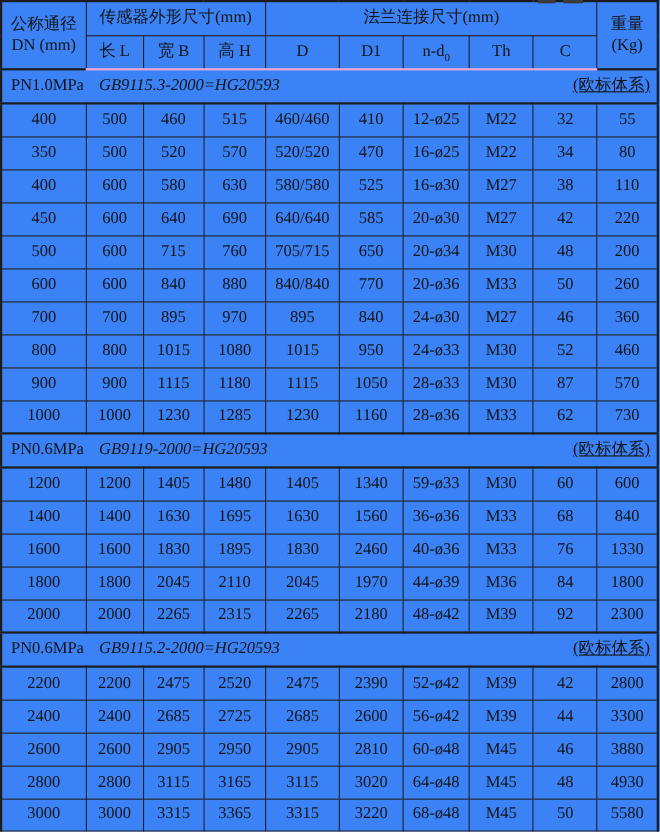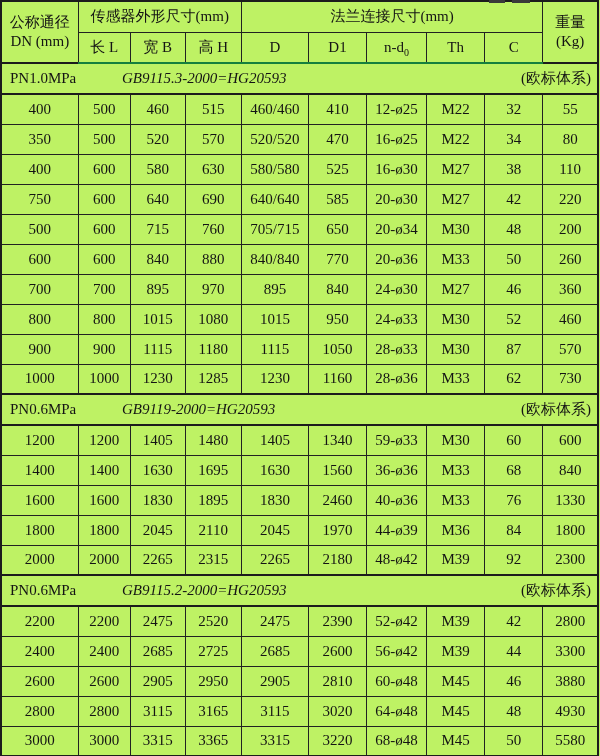--- a/index.html
+++ b/index.html
@@ -7,21 +7,21 @@
     padding: 0;
     background: #ffffff;
     width: 600px;
     height: 756px;
     overflow: hidden;
   }
   .page {
     position: relative;
     width: 600px;
     height: 756px;
-    background: #bef264;
+    background: #3b82f6;
     font-family: "Liberation Serif", "DejaVu Serif", serif;
     color: #141414;
   }
   table.spec {
     border-collapse: collapse;
     table-layout: fixed;
     width: 599px;
     height: 755px;
     border: 2px solid #1c1c1c;
   }
@@ -43,38 +43,38 @@
   thead th { font-size: 15px; }
   .hdr-two-line { line-height: 1.45; }
   tr.data-row { height: 30px; }
   tr.section-row { height: 31px; }
   tr.section-row td {
     border-top: 2px solid #1c1c1c;
     border-bottom: 2px solid #1c1c1c;
     text-align: left;
   }
   
-  thead tr.sub-hdr th { border-bottom: 2px solid #15803d; }
+  thead tr.sub-hdr th { border-bottom: 2px solid #f9a8d4; }
   .section-flex {
     display: flex;
     align-items: center;
     width: 100%;
-    gap: 32px;
   }
   .section-pressure {
     display: inline-block;
     padding-left: 8px;
     width: 80px;
     flex: 0 0 auto;
   }
   .section-standard { flex: 0 0 auto; font-style: italic; }
   .section-note {
     margin-left: auto;
     padding-right: 6px;
     flex: 0 0 auto;
+    text-decoration: underline;
   }
   sub.nd-sub { font-size: 10px; vertical-align: sub; line-height: 0; }
   
   .artifact {
     position: absolute;
     top: 0;
     height: 3px;
     background: #3a3a3a;
   }
   .artifact.a1 { left: 489px; width: 16px; }
@@ -165,21 +165,21 @@
           <td>580</td>
           <td>630</td>
           <td>580/580</td>
           <td>525</td>
           <td>16-ø30</td>
           <td>M27</td>
           <td>38</td>
           <td>110</td>
         </tr>
         <tr class="data-row">
-          <td>750</td>
+          <td>450</td>
           <td>600</td>
           <td>640</td>
           <td>690</td>
           <td>640/640</td>
           <td>585</td>
           <td>20-ø30</td>
           <td>M27</td>
           <td>42</td>
           <td>220</td>
         </tr>

